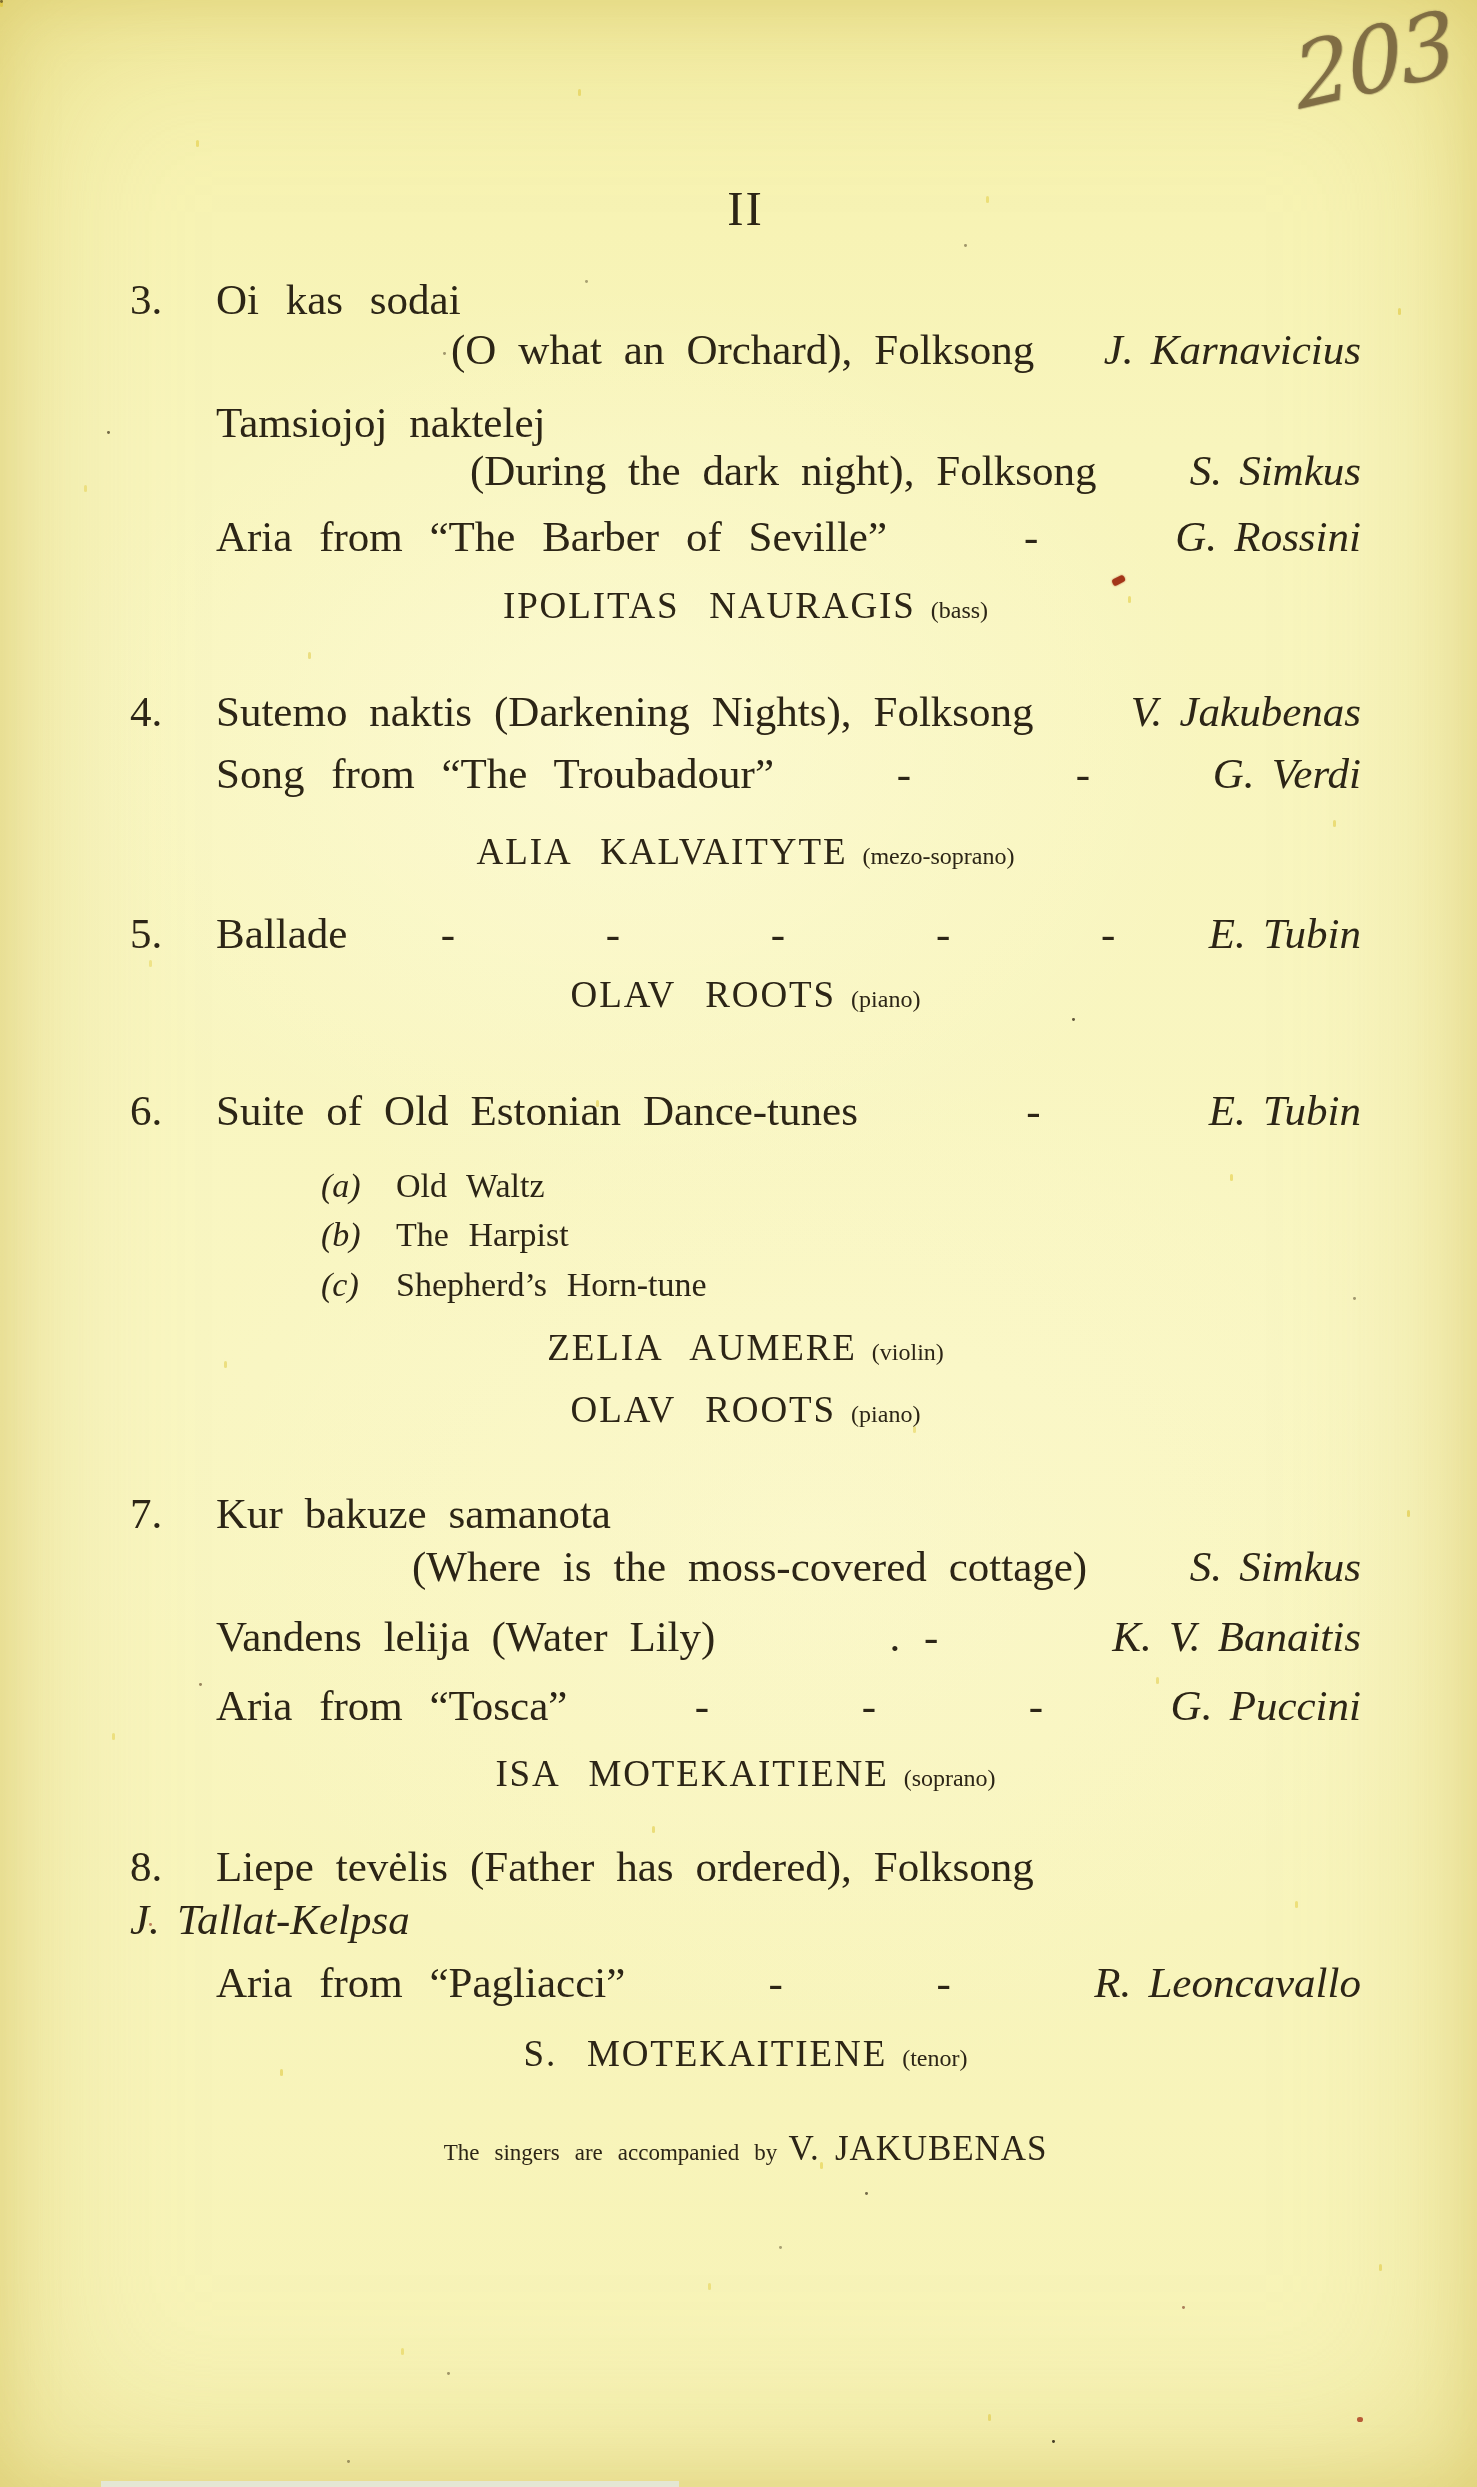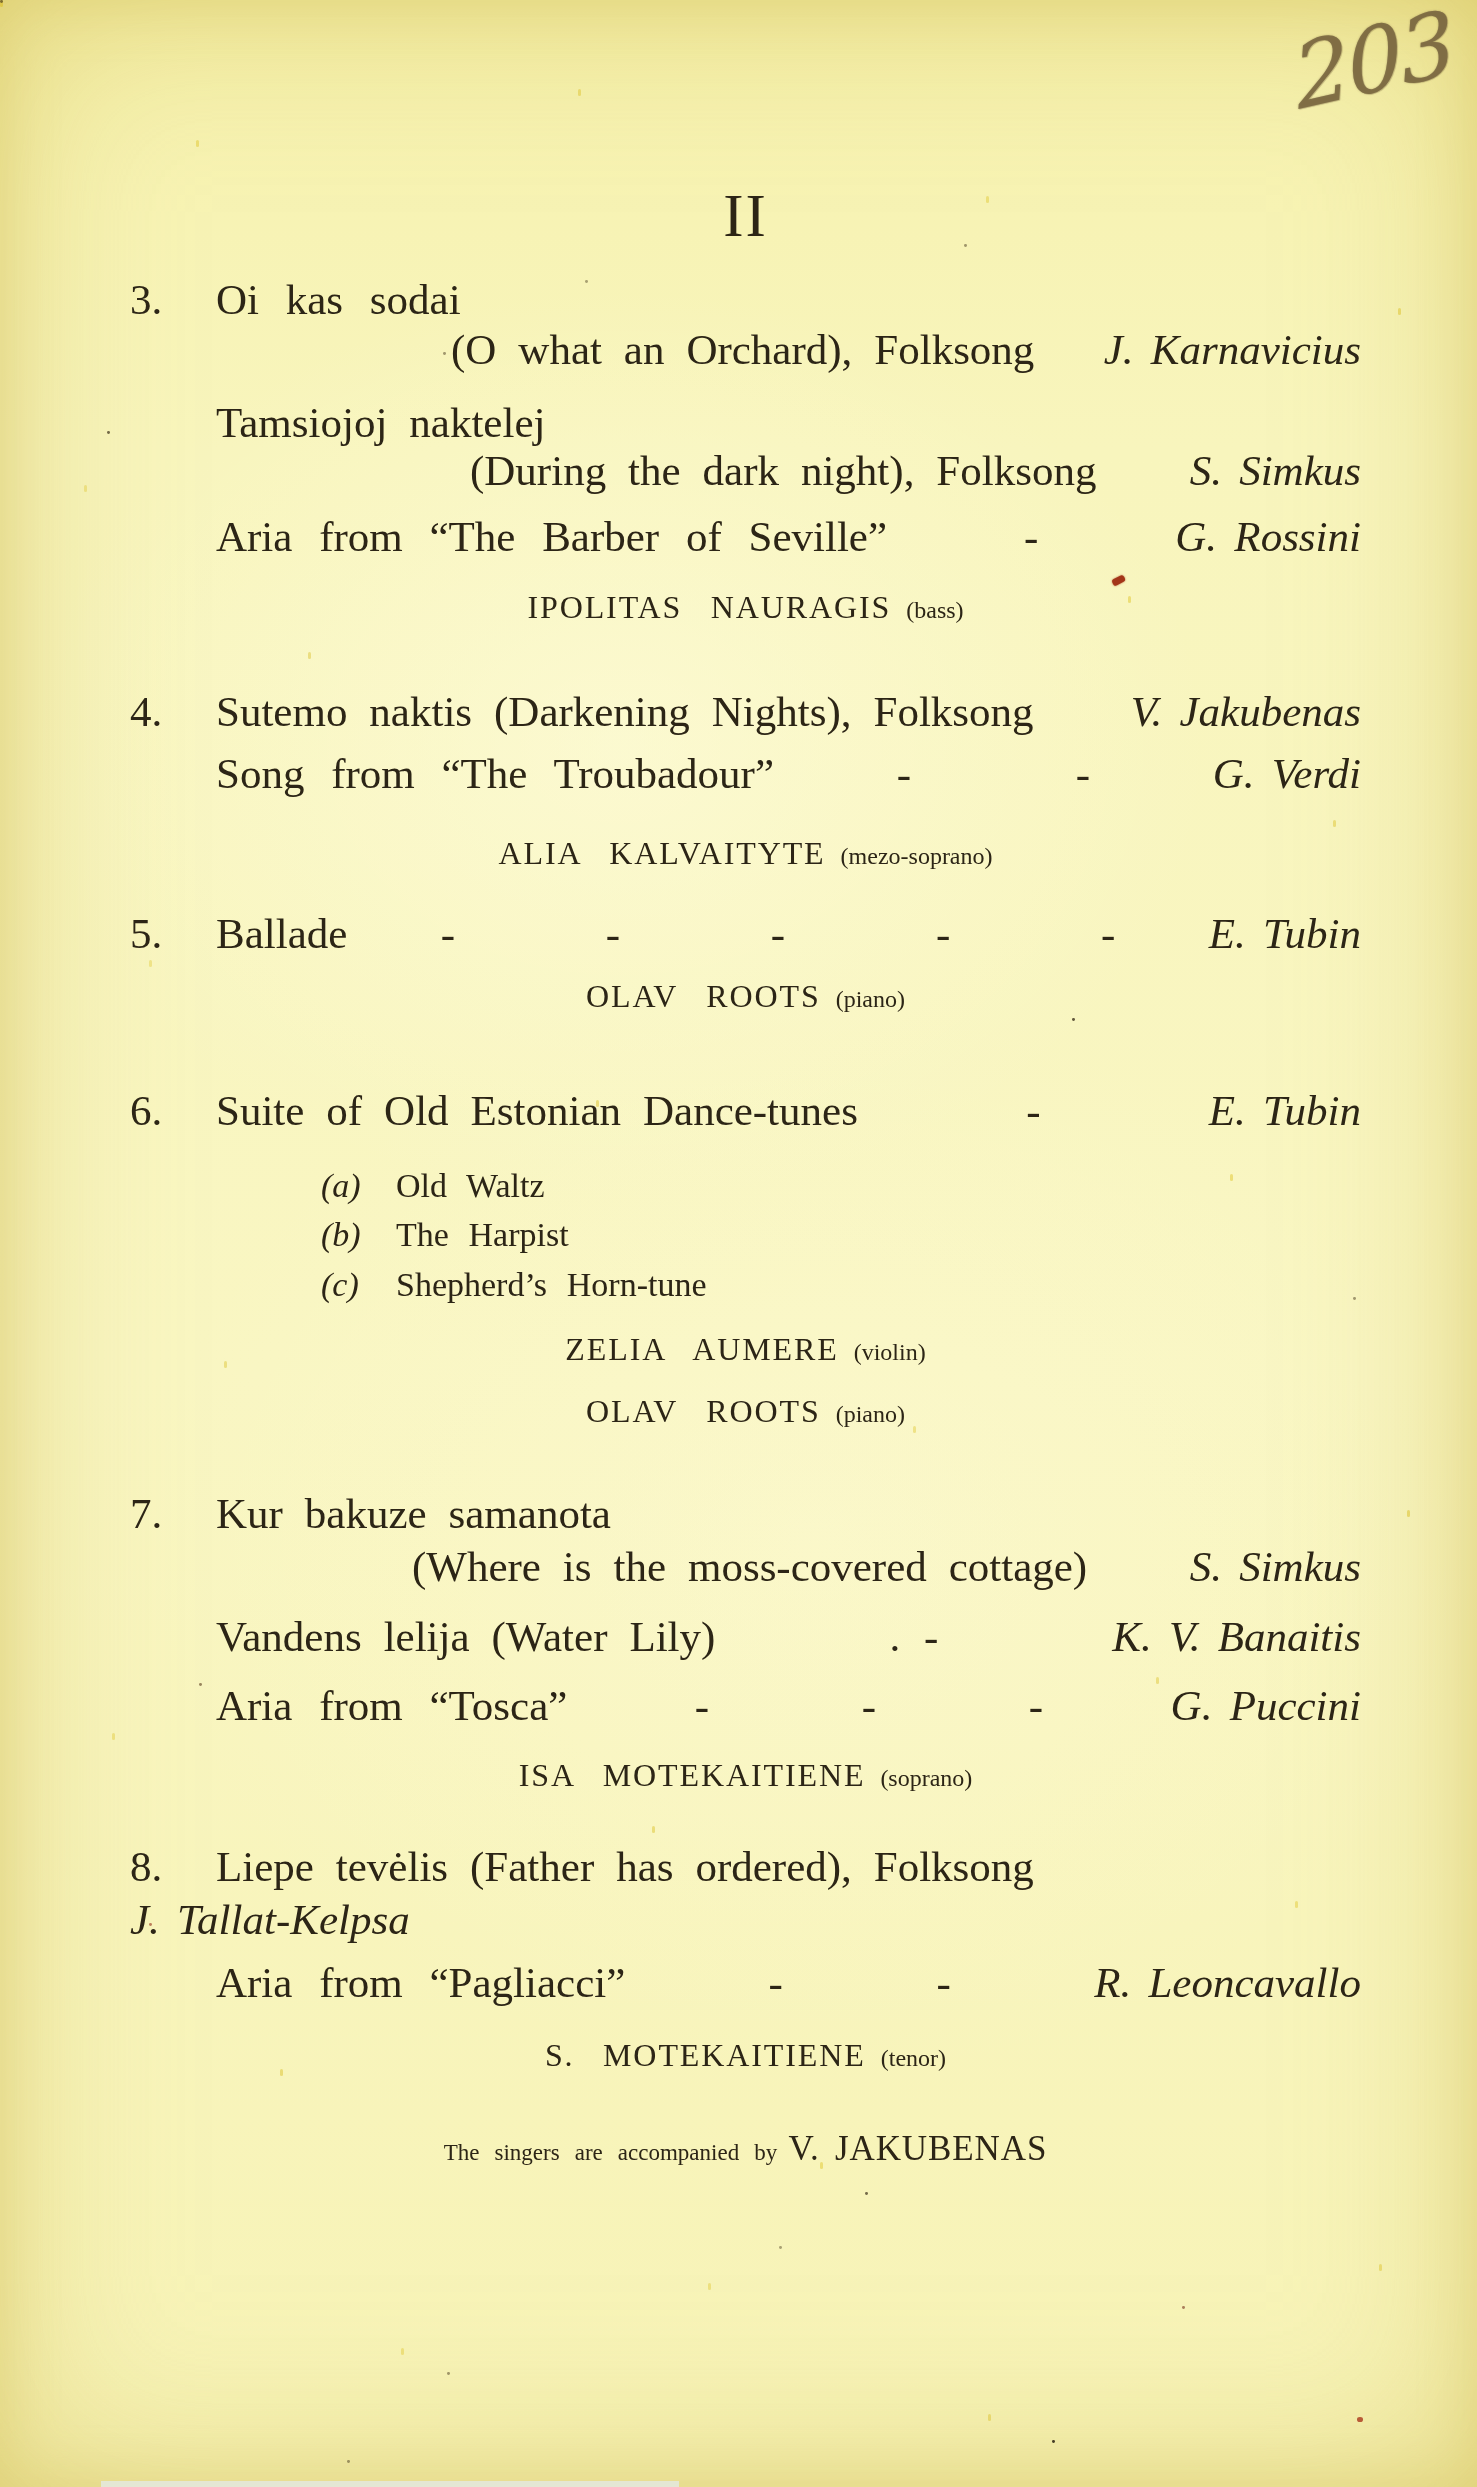--- a/index.html
+++ b/index.html
@@ -73,22 +73,22 @@
   }
   .flex{display:flex;justify-content:space-between;align-items:baseline;}
   .center{text-align:center;}
   .right{text-align:left;}
   .num{display:inline-block;width:86px;}
   .lead{white-space:nowrap;}
   .txt{word-spacing:11.2px;font-family:Liberation Serif, serif;}
   .txt-wide{word-spacing:16px;}
   .dashes{flex:1;text-align:center;color:#2c2516;}
   .composer{font-style:italic;word-spacing:6.5px;}
-  .heading{font-size:61px;letter-spacing:1.9px;}
-  .performer-name{font-size:32px;letter-spacing:1.9px;word-spacing:18.6px;}
+  .heading{font-size:49px;letter-spacing:1.9px;}
+  .performer-name{font-size:37px;letter-spacing:1.9px;word-spacing:18.6px;}
   .performer-role{font-size:24px;letter-spacing:0;word-spacing:1.9px;margin-left:15px;}
   .sub{font-size:34px;}
   .sub-lbl{font-style:italic;display:inline-block;width:75px;}
   .footer-text{font-size:23px;word-spacing:9.3px;}
   .footer-name{font-size:35px;letter-spacing:0.9px;word-spacing:5.6px;margin-left:11.2px;}
 </style>
 </head>
 <body>
 
 <div class="page">

